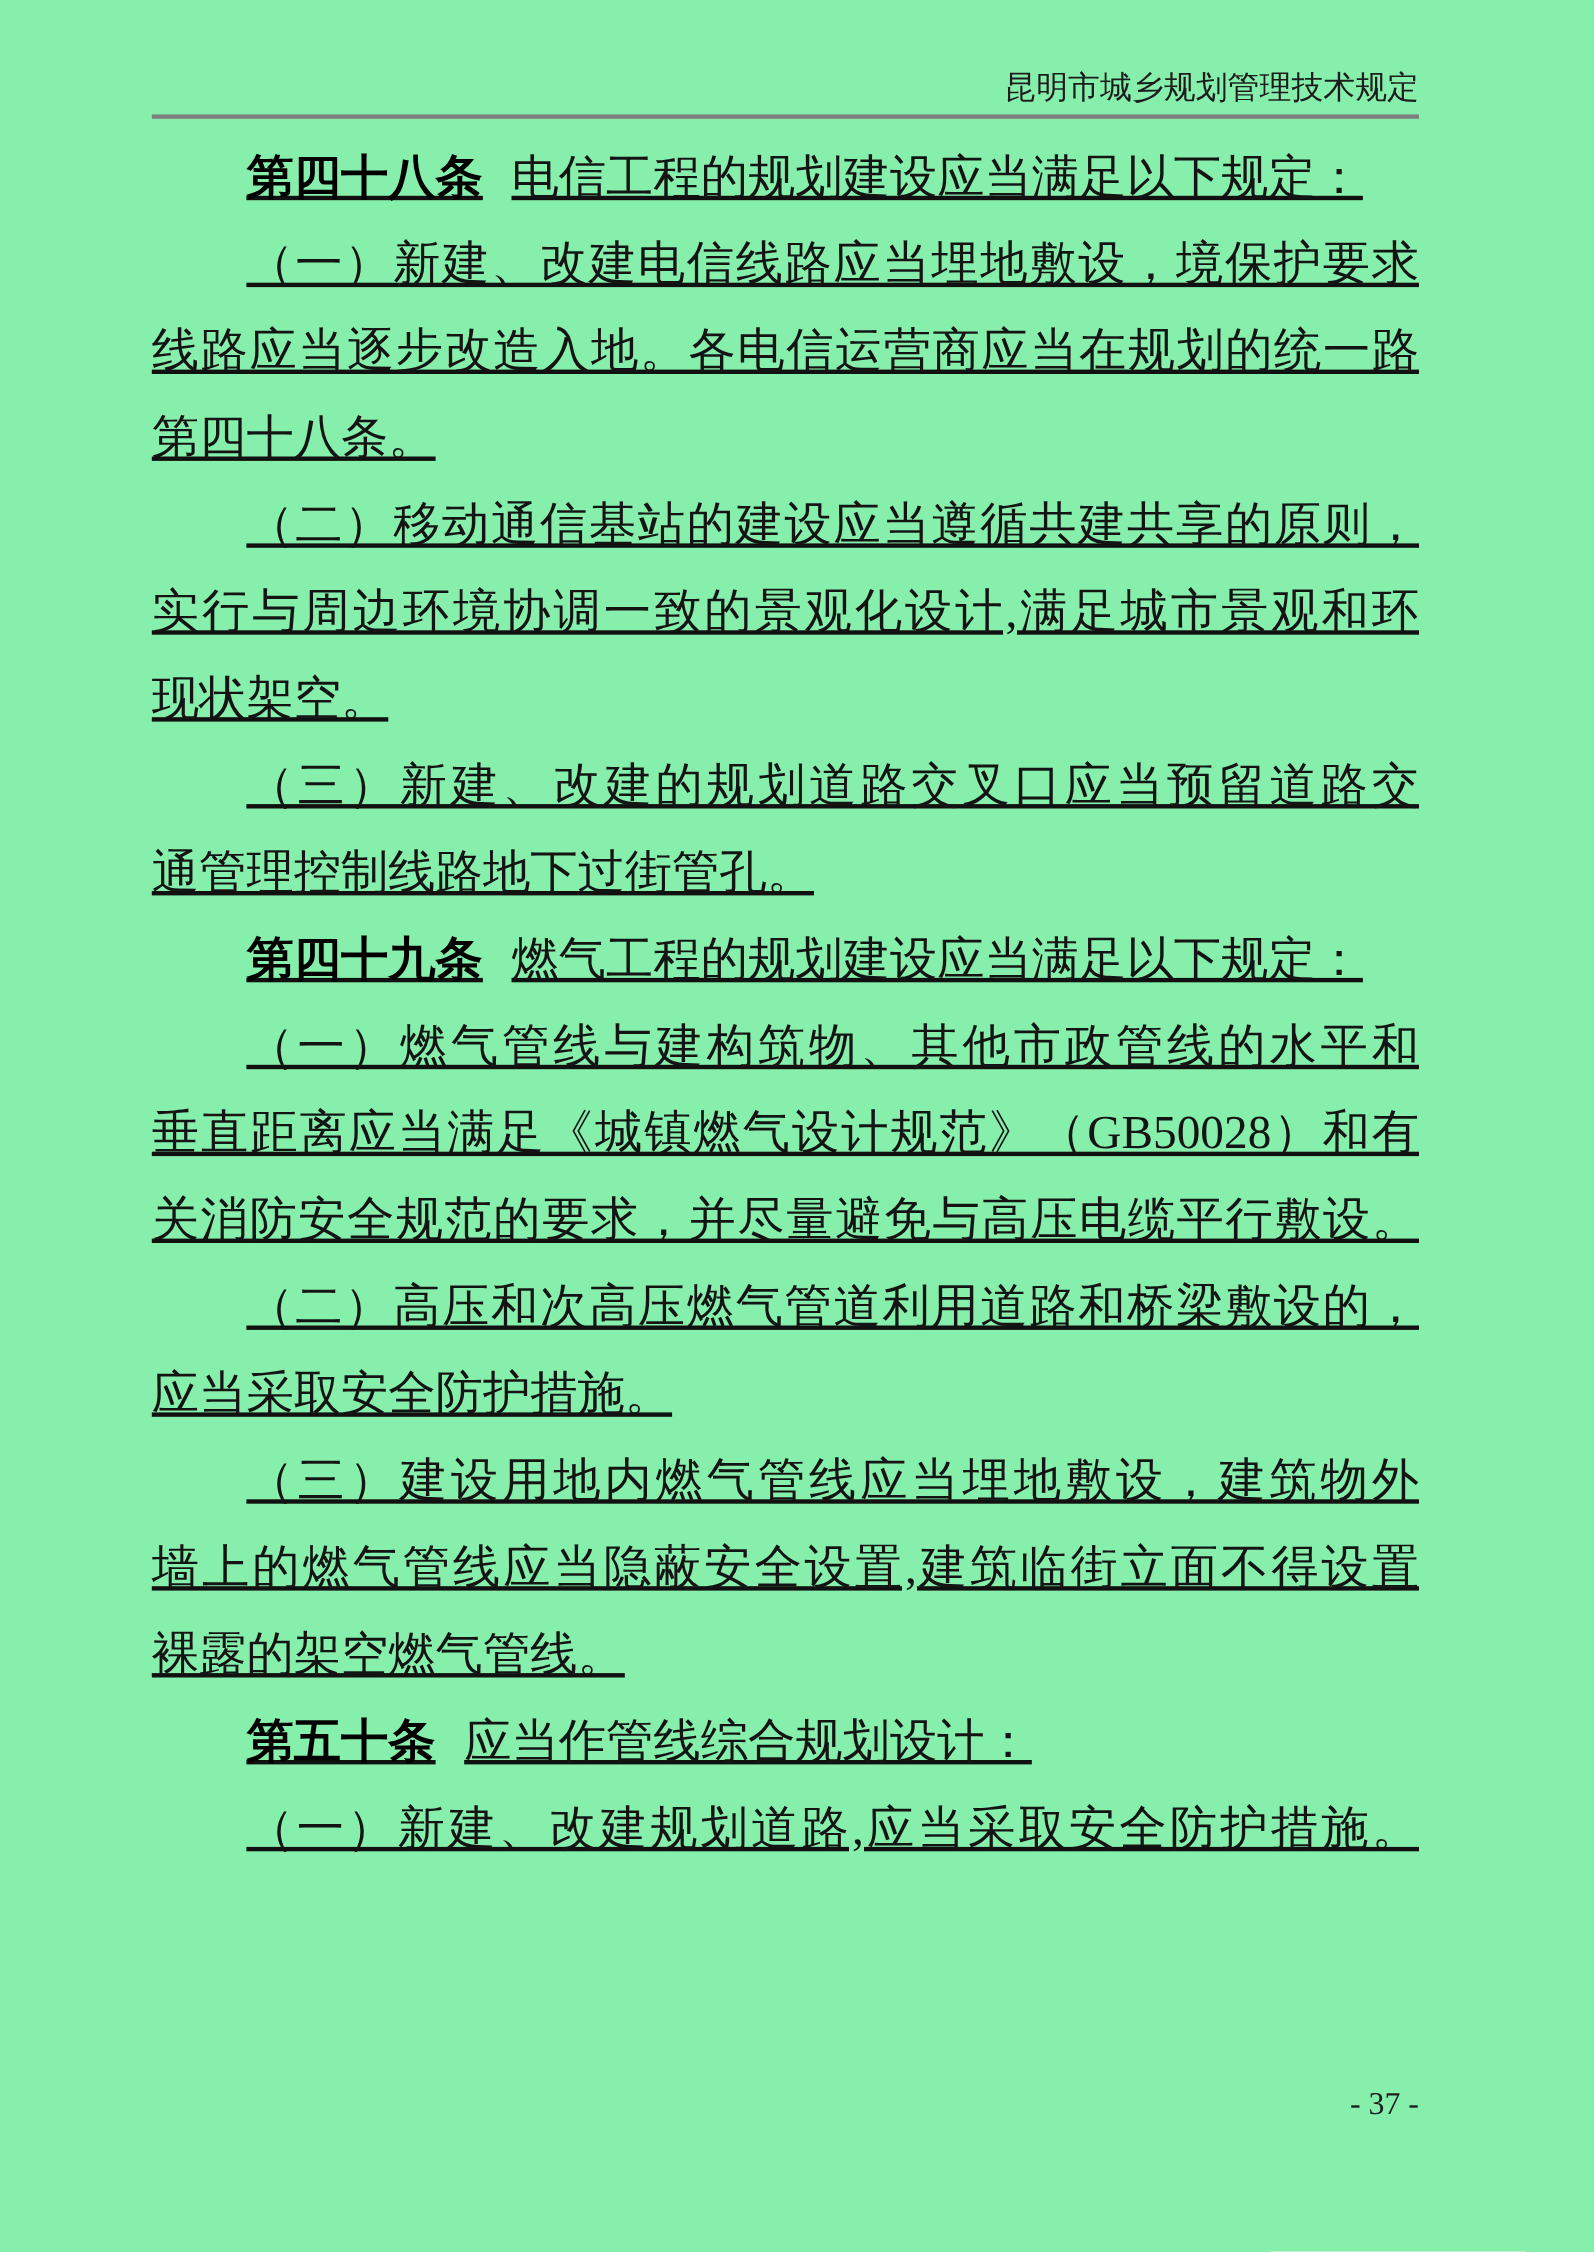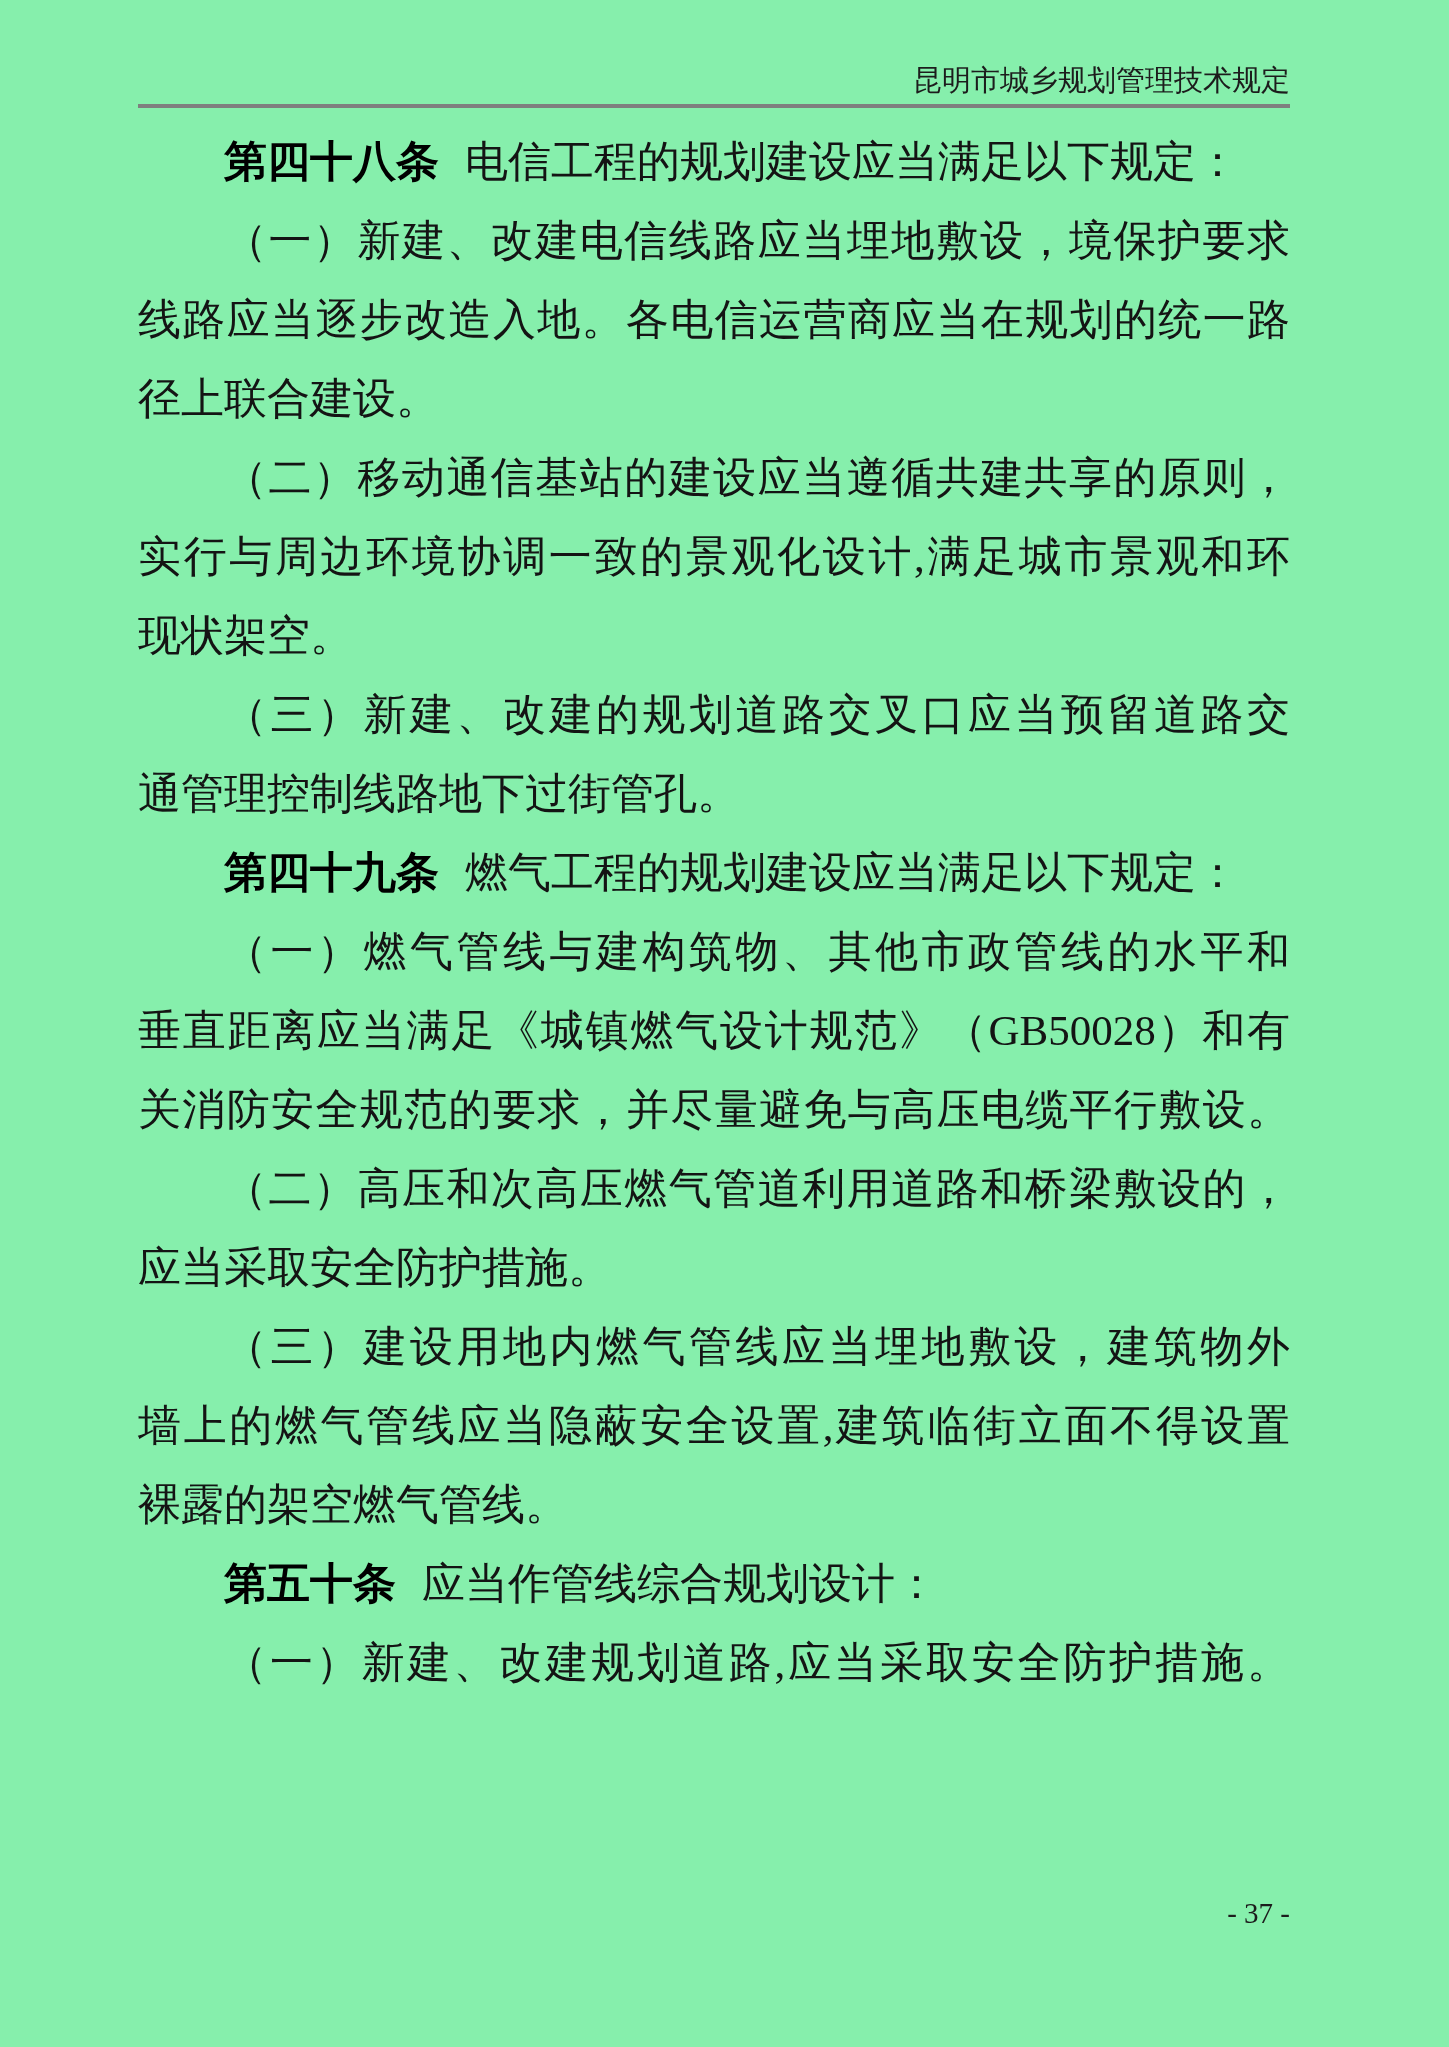--- a/index.html
+++ b/index.html
@@ -25,20 +25,21 @@
   .header-title {
     display: block;
     text-align: right;
     font-size: 29px;
     line-height: 36px;
     color: #1c1c1c;
     font-family: "Liberation Serif", serif;
   }
   .doc-body {
     margin: 14px 159px 0 138px;
+    text-decoration: underline;
   }
   .paragraph {
     margin: 0;
     padding: 0;
   }
   .line {
     font-size: 43px;
     line-height: 79px;
     height: 79px;
     text-align: left;
@@ -75,21 +76,21 @@
     <span class="header-title">昆明市城乡规划管理技术规定</span>
   </div>
 
   <div class="doc-body">
       <div class="paragraph">
         <div class="line indent"><span class="term">第四十八条</span><span>电信工程的规划建设应当满足以下规定：</span></div>
       </div>
       <div class="paragraph">
         <div class="line indent full"><span>（一）新建、改建电信线路应当埋地敷设，境保护要求</span></div>
         <div class="line full"><span>线路应当逐步改造入地。各电信运营商应当在规划的统一路</span></div>
-        <div class="line"><span>径上联合建设。</span></div>
+        <div class="line"><span>第四十八条。</span></div>
       </div>
       <div class="paragraph">
         <div class="line indent full"><span>（二）移动通信基站的建设应当遵循共建共享的原则，</span></div>
         <div class="line full"><span>实行与周边环境协调一致的景观化设计,满足城市景观和环</span></div>
         <div class="line"><span>现状架空。</span></div>
       </div>
       <div class="paragraph">
         <div class="line indent full"><span>（三）新建、改建的规划道路交叉口应当预留道路交</span></div>
         <div class="line"><span>通管理控制线路地下过街管孔。</span></div>
       </div>

